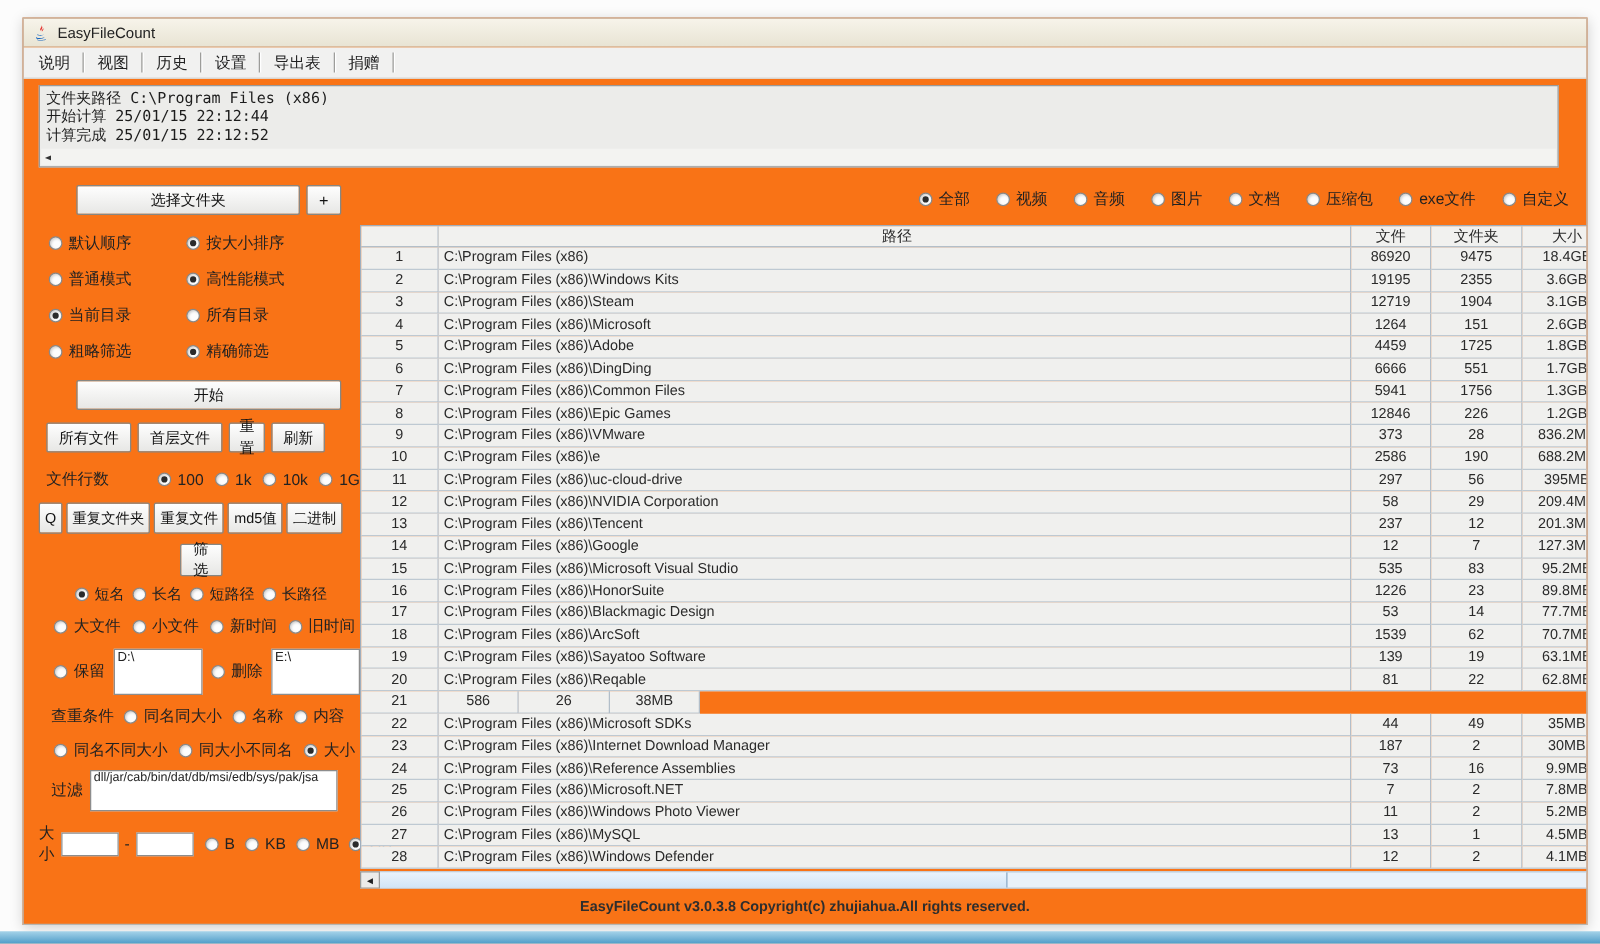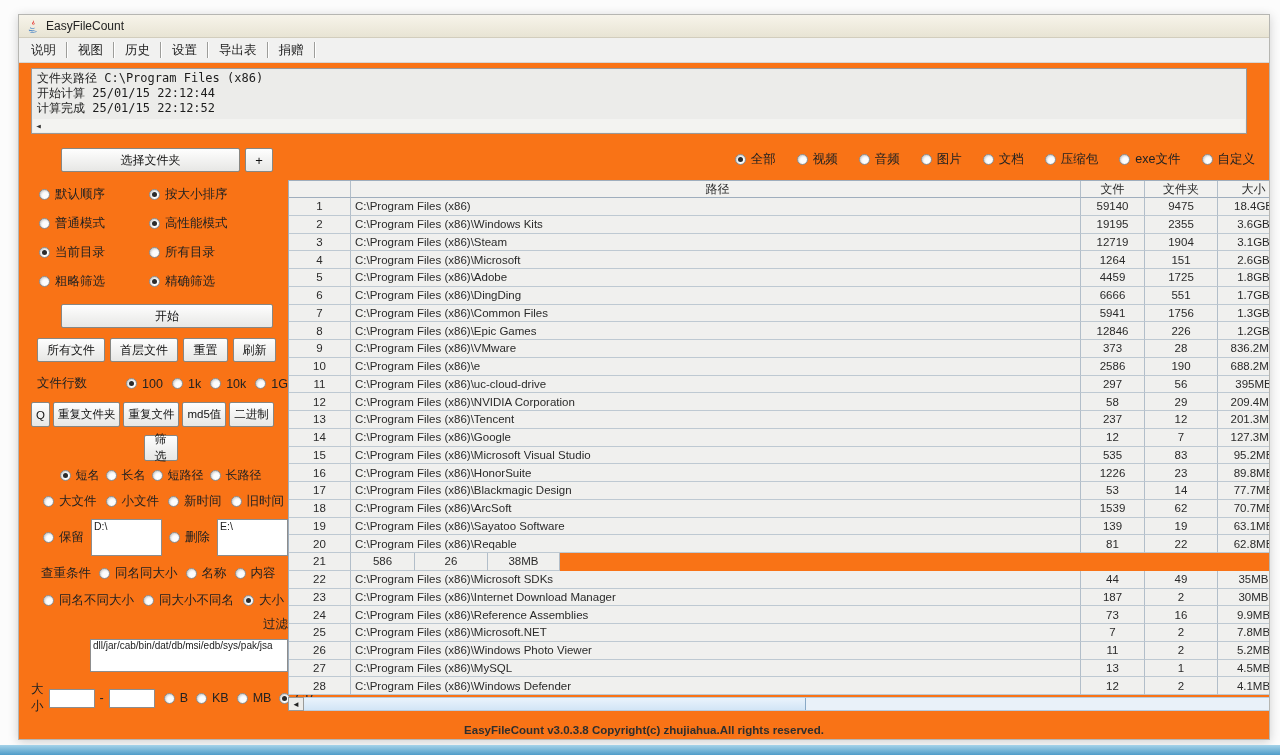--- a/index.html
+++ b/index.html
@@ -70,39 +70,39 @@
   .lp-select { margin:10px 0 0 30px; width:212px; display:flex; }
   .lp-select .main { flex:1; }
   .lp-select .plus { width:28px; margin-left:5px; font-size:13px; }
   .mode-grid {
     margin:14px 0 0 8px; display:grid; grid-template-columns:110px 120px;
     row-gap:12px;
   }
   .lp-start { margin:14px 0 0 30px; width:212px; }
   .btn-row1 { margin:10px 0 0 6px; display:flex; gap:5px; }
   .btn-row1 .btn:nth-child(1),.btn-row1 .btn:nth-child(2){ width:68px; }
-  .btn-row1 .btn:nth-child(3){ width:45px; }
+  .btn-row1 .btn:nth-child(3){ width:29px; }
   .btn-row1 .btn:nth-child(4){ width:43px; }
   .file-rows { margin:13px 0 0 6px; gap:9px;justify-content:space-between; }
   .file-rows .group { display:flex; gap:9px; }
   .btn-row2 { margin:10px 0 0 0; display:flex; gap:3px; }
   .btn-row2 .btn { padding:0 4px; font-size:11.5px; height:25px; }
   .filter-name { margin:8px 0 0 2px; gap:6px;flex-direction:column; }
   .filter-name .btn { width:34px; height:26px; }
   .filter-name .group { display:flex; gap:6px; font-size:12px; }
   .size-time { margin:9px 0 0 12px; gap:9px; }
   .size-time .group { display:flex; gap:9px; }
   .keep-del { margin:9px 0 0 12px; gap:7px; align-items:flex-start; }
   .keep-del .radio-item { margin-top:10px; }
   .keep-del .white-box { width:77px; height:37px; }
   .dup1 { margin:9px 0 0 10px; gap:8px; }
   .dup1 .group { display:flex; gap:8px; }
   .dup2 { margin:10px 0 0 12px; }
   .dup2 .group { display:flex; gap:9px; }
-  .filter-box { margin:7px 0 0 10px; gap:6px; align-items:flex-end;flex-direction:column; }
+  .filter-box { margin:7px 0 0 10px; gap:6px; align-items:center; }
   .filter-box .white-box { width:198px; height:33px; font-size:10px; line-height:12px; }
   .size-range { margin:9px 0 0 0; gap:5px; }
   .size-range input { width:46px; height:19px; }
   .size-range .group { display:flex; gap:8px; margin-left:4px; }
   .plain-label { color:#222; }
   
   .filter-row {
     height:42px; display:flex; align-items:center; justify-content:flex-end;
     gap:21px; padding-right:14px; font-size:12.5px; flex:none;
   }
@@ -429,21 +429,21 @@
           <div class="tcell c-num"></div>
           <div class="tcell c-path">路径</div>
           <div class="tcell c-files">文件</div>
           <div class="tcell c-folders">文件夹</div>
           <div class="tcell c-size">大小</div>
         </div>
         <div>
             <div class="trow">
               <div class="tcell c-num">1</div>
               <div class="tcell c-path">C:\Program Files (x86)</div>
-              <div class="tcell c-files">59140</div>
+              <div class="tcell c-files">86920</div>
               <div class="tcell c-folders">9475</div>
               <div class="tcell c-size">18.4GB</div>
             </div>
             <div class="trow">
               <div class="tcell c-num">2</div>
               <div class="tcell c-path">C:\Program Files (x86)\Windows Kits</div>
               <div class="tcell c-files">19195</div>
               <div class="tcell c-folders">2355</div>
               <div class="tcell c-size">3.6GB</div>
             </div>

